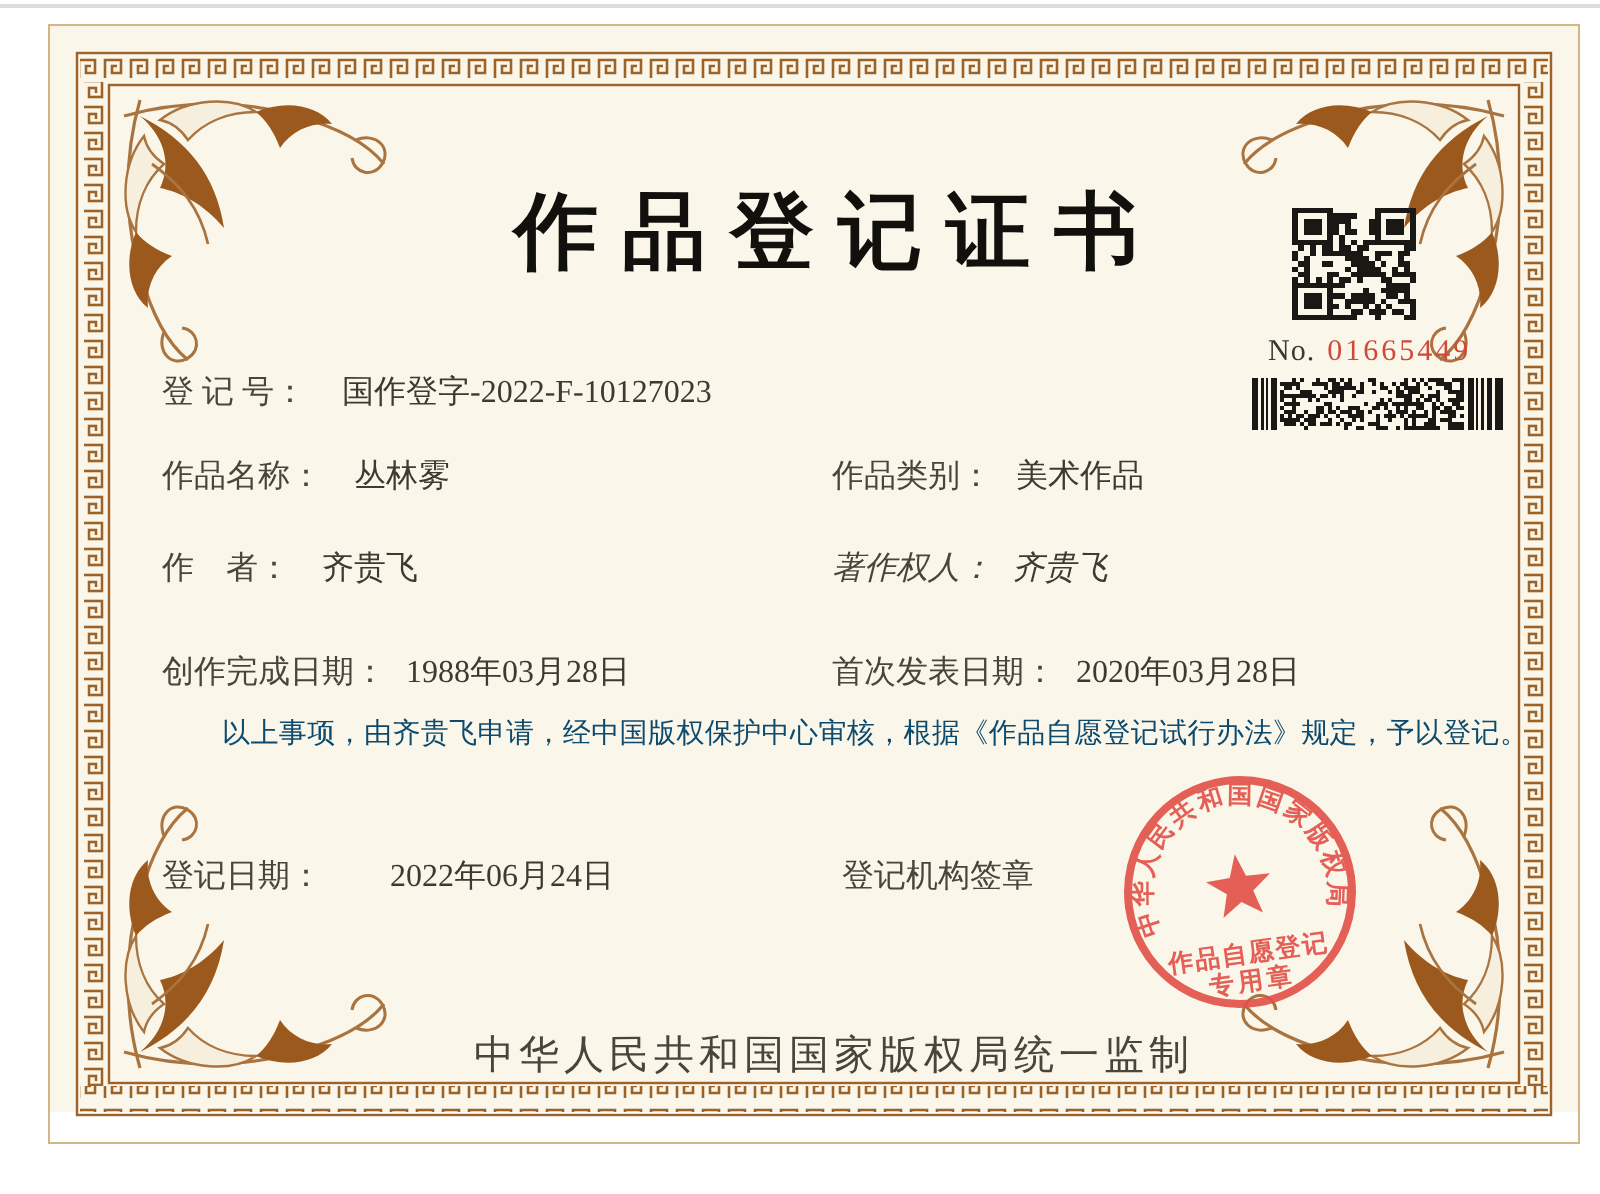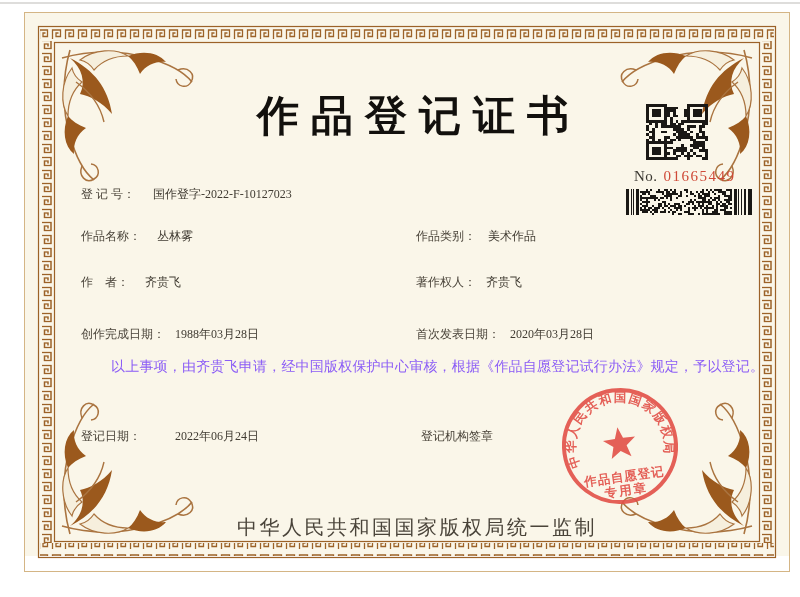--- a/index.html
+++ b/index.html
@@ -4,27 +4,27 @@
 <style>
   html,body{margin:0;padding:0;background:#ffffff;}
   .stage{position:relative;width:800px;height:597px;background:#ffffff;overflow:hidden;
          font-family:"Liberation Serif","DejaVu Serif",serif;}
   .scan-edge{position:absolute;top:2px;left:0;right:0;height:2px;background:#dedddb;}
   .cert{position:absolute;left:8px;top:12px;width:766px;height:544px;background:#faf6e9;margin-left:16px;}
   .frame{position:absolute;left:0;top:0;}
   .title{position:absolute;left:0;right:0;top:76px;margin:0;text-align:center;
          font-size:42px;font-weight:bold;color:#12100d;letter-spacing:12px;
          transform:translateX(12px);}
-  .fieldrow{position:absolute;font-size:12px;color:#4a443a;white-space:nowrap;}
+  .fieldrow{position:absolute;font-size:16px;color:#4a443a;white-space:nowrap;}
   .lbl{color:#4a443a;}
   .val{color:#3f3a31;}
   .m10{margin-left:10px;} .m12{margin-left:12px;} .m16{margin-left:16px;}
   .m18{margin-left:18px;} .m34{margin-left:34px;}
   .statement{position:absolute;left:87px;top:346px;width:664px;font-size:14px;
-             color:#8b5cf6;letter-spacing:0.2px;white-space:nowrap;}
+             color:#0c4a6e;letter-spacing:0.2px;white-space:nowrap;}
   .footer{position:absolute;left:0;right:0;top:502px;text-align:center;font-size:20px;
           color:#4a443a;letter-spacing:2.5px;transform:translateX(10px);}
   .qr{position:absolute;left:622px;top:92px;}
   .serial{position:absolute;left:610px;top:156px;font-size:15px;color:#3b3831;
           letter-spacing:0.5px;white-space:nowrap;}
   .serial .num{color:#cf4a38;letter-spacing:1.5px;margin-left:6px;}
   .barcode{position:absolute;left:602px;top:177px;}
   .seal{position:absolute;left:534px;top:372px;}
 </style>
 </head>
@@ -641,21 +641,21 @@
     <div class="fieldrow" style="left:57px;top:216px;">
       <span class="lbl">作品名称：</span><span class="val m16">丛林雾</span>
     </div>
     <div class="fieldrow" style="left:392px;top:216px;">
       <span class="lbl">作品类别：</span><span class="val m12">美术作品</span>
     </div>
 
     <div class="fieldrow" style="left:57px;top:262px;text-align:center;">
       <span class="lbl">作　者：</span><span class="val m16">齐贵飞</span>
     </div>
-    <div class="fieldrow" style="left:392px;top:262px;">
+    <div class="fieldrow" style="left:392px;top:262px;font-style:italic;">
       <span class="lbl">著作权人：</span><span class="val m10">齐贵飞</span>
     </div>
 
     <div class="fieldrow" style="left:57px;top:314px;">
       <span class="lbl">创作完成日期：</span><span class="val m10">1988年03月28日</span>
     </div>
     <div class="fieldrow" style="left:392px;top:314px;">
       <span class="lbl">首次发表日期：</span><span class="val m10">2020年03月28日</span>
     </div>
 

